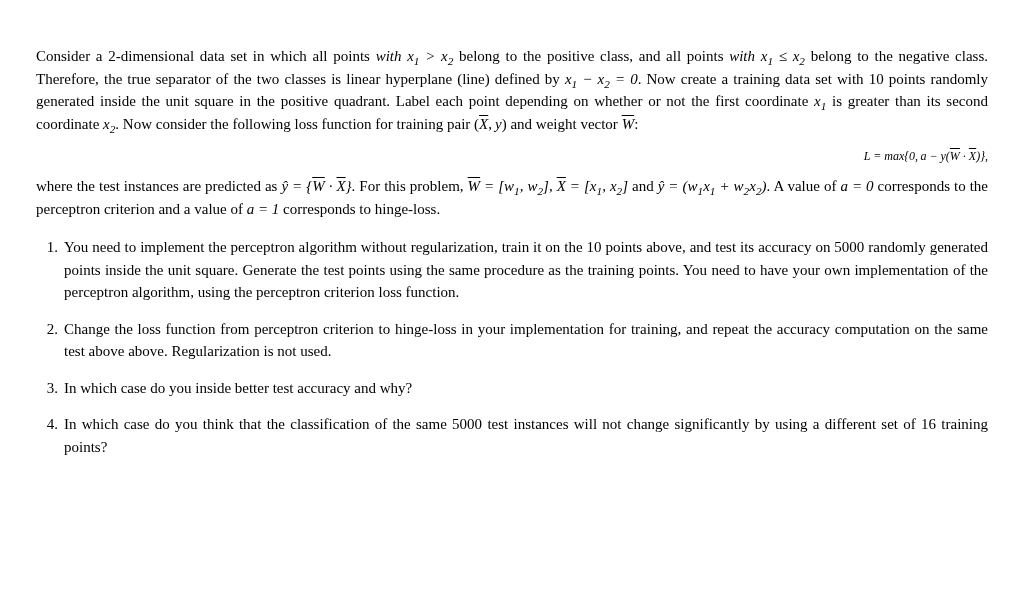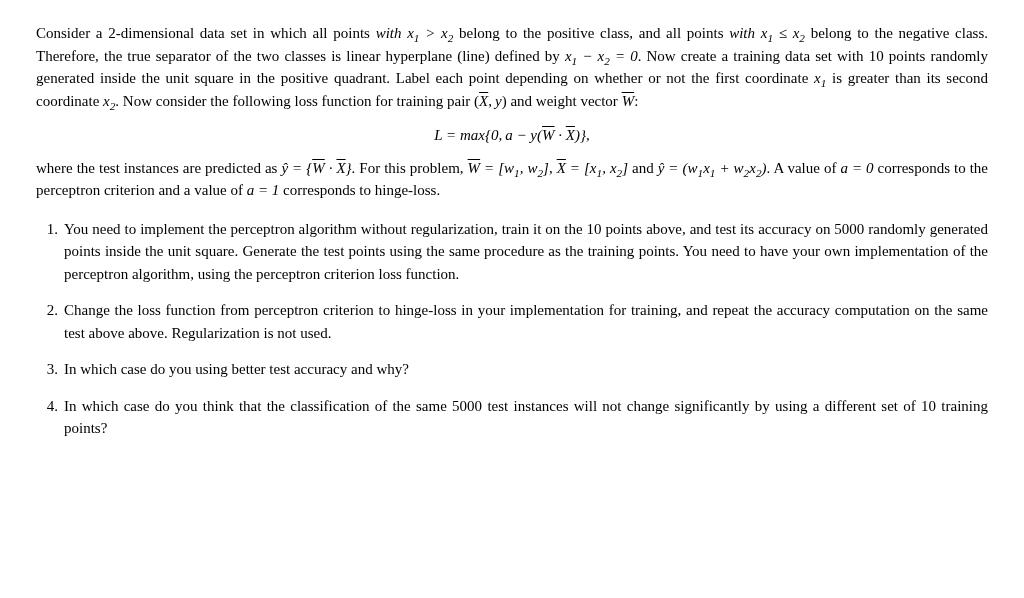--- a/index.html
+++ b/index.html
@@ -14,32 +14,33 @@
       font-size: 15px;
       line-height: 1.5;
       color: #000000;
       width: 1024px;
       min-height: 598px;
       padding: 22px 36px 22px 36px;
     }
 
     .content {
       max-width: 952px;
+      margin-top: 23px;
     }
 
     .intro-paragraph {
       text-align: justify;
       margin-bottom: 12px;
       hyphens: auto;
     }
 
     .formula-line {
-      text-align: center;
+      text-align: right;
       margin: 10px 0 10px 0;
-      font-size: 15px;
+      font-size: 12px;
     }
 
     .where-paragraph {
       text-align: justify;
       margin-bottom: 16px;
     }
 
     .numbered-list {
       list-style: none;
       margin: 0;
@@ -138,25 +139,25 @@
     <li>
       <span class="list-number">2.</span>
       <span class="list-content">
         Change the loss function from perceptron criterion to hinge-loss in your implementation for training,
         and repeat the accuracy computation on the same test above above. Regularization is not used.
       </span>
     </li>
     <li>
       <span class="list-number">3.</span>
       <span class="list-content">
-        In which case do you using better test accuracy and why?
+        In which case do you inside better test accuracy and why?
       </span>
     </li>
     <li>
       <span class="list-number">4.</span>
       <span class="list-content">
         In which case do you think that the classification of the same 5000 test instances will not change
-        significantly by using a different set of 10 training points?
+        significantly by using a different set of 16 training points?
       </span>
     </li>
   </ol>
 
 </div>
 
 </body></html>

